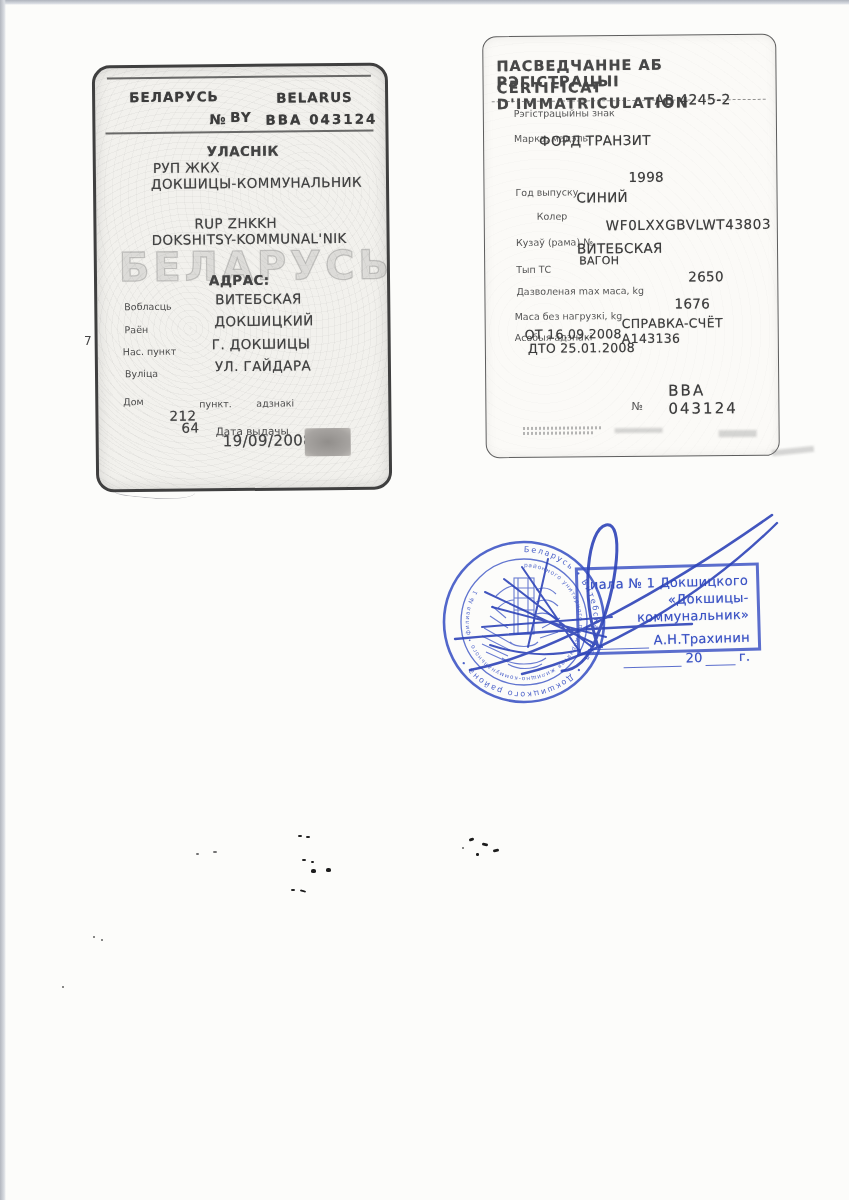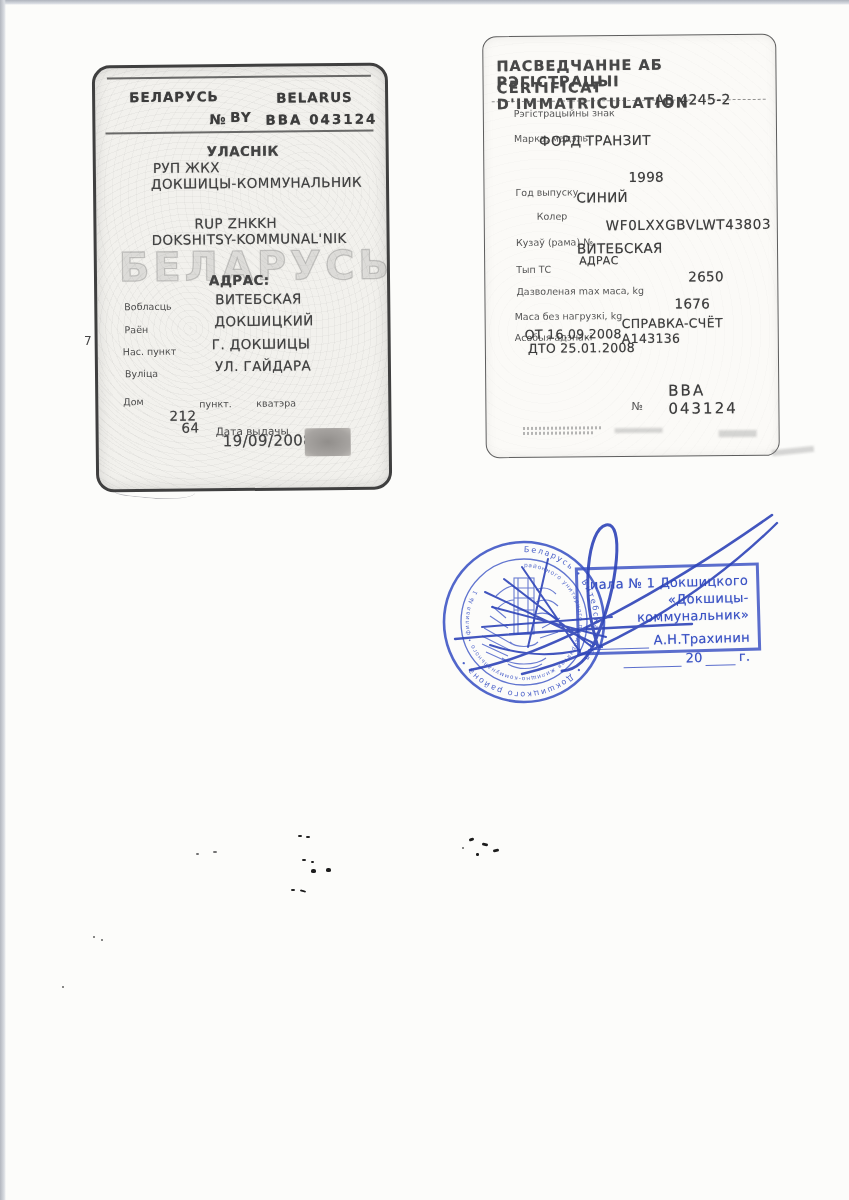--- a/index.html
+++ b/index.html
@@ -133,21 +133,21 @@
 
     <span class="abs lc-val" style="left:114px;top:269px;">Г. ДОКШИЦЫ</span>
     <span class="abs lc-lbl" style="left:25px;top:278px;">Нас. пункт</span>
 
     <span class="abs lc-val" style="left:117px;top:291px;">УЛ. ГАЙДАРА</span>
     <span class="abs lc-lbl" style="left:27px;top:300px;">Вуліца</span>
 
     <span class="abs lc-val" style="left:83px;top:316px;margin-top:36px;">64</span>
     <span class="abs lc-lbl" style="left:25px;top:328px;">Дом</span>
     <span class="abs lc-lbl" style="left:101px;top:331px;">пункт.</span>
-    <span class="abs lc-lbl" style="left:158px;top:331px;">кватэра</span>
+    <span class="abs lc-lbl" style="left:158px;top:331px;">адзнакі</span>
 
     <span class="abs lc-val" style="left:71px;top:340px;">212</span>
 
 
     <span class="abs lc-lbl" style="left:117px;top:358px;font-size:10.5px;">Дата выдачы</span>
     <span class="abs lc-val" style="left:124px;top:365px;font-size:15px;">19/09/2008</span>
 
     <div class="gray-box"></div>
     <div class="pen-curve"></div>
   </div>
@@ -170,21 +170,21 @@
     <span class="abs rc-val" style="left:144px;top:133px;">1998</span>
     <span class="abs rc-lbl" style="left:31px;top:150px;">Год выпуску</span>
 
     <span class="abs rc-val" style="left:92px;top:153px;">СИНИЙ</span>
     <span class="abs rc-lbl" style="left:31px;top:174px;margin-left:21px;">Колер</span>
 
     <span class="abs rc-val" style="left:121px;top:181px;letter-spacing:.6px;">WF0LXXGBVLWT43803</span>
     <span class="abs rc-lbl" style="left:31px;top:200px;">Кузаў (рама) №</span>
 
     <span class="abs rc-val" style="left:92px;top:204px;">ВИТЕБСКАЯ</span>
-    <span class="abs rc-val" style="left:94px;top:218px;font-size:11px;">АДРАС</span>
+    <span class="abs rc-val" style="left:94px;top:218px;font-size:11px;">ВАГОН</span>
     <span class="abs rc-lbl" style="left:31px;top:227px;">Тып ТС</span>
 
     <span class="abs rc-val" style="left:187px;top:233px;margin-left:16px;">2650</span>
     <span class="abs rc-lbl" style="left:31px;top:249px;">Дазволеная max маса, kg</span>
 
     <span class="abs rc-val" style="left:189px;top:260px;">1676</span>
     <span class="abs rc-lbl" style="left:29px;top:274px;">Маса без нагрузкі, kg</span>
 
     <span class="abs rc-val" style="left:136px;top:280px;font-size:12.5px;">СПРАВКА-СЧЁТ А143136</span>
     <span class="abs rc-lbl" style="left:29px;top:295px;">Асобыя адзнакі</span>

